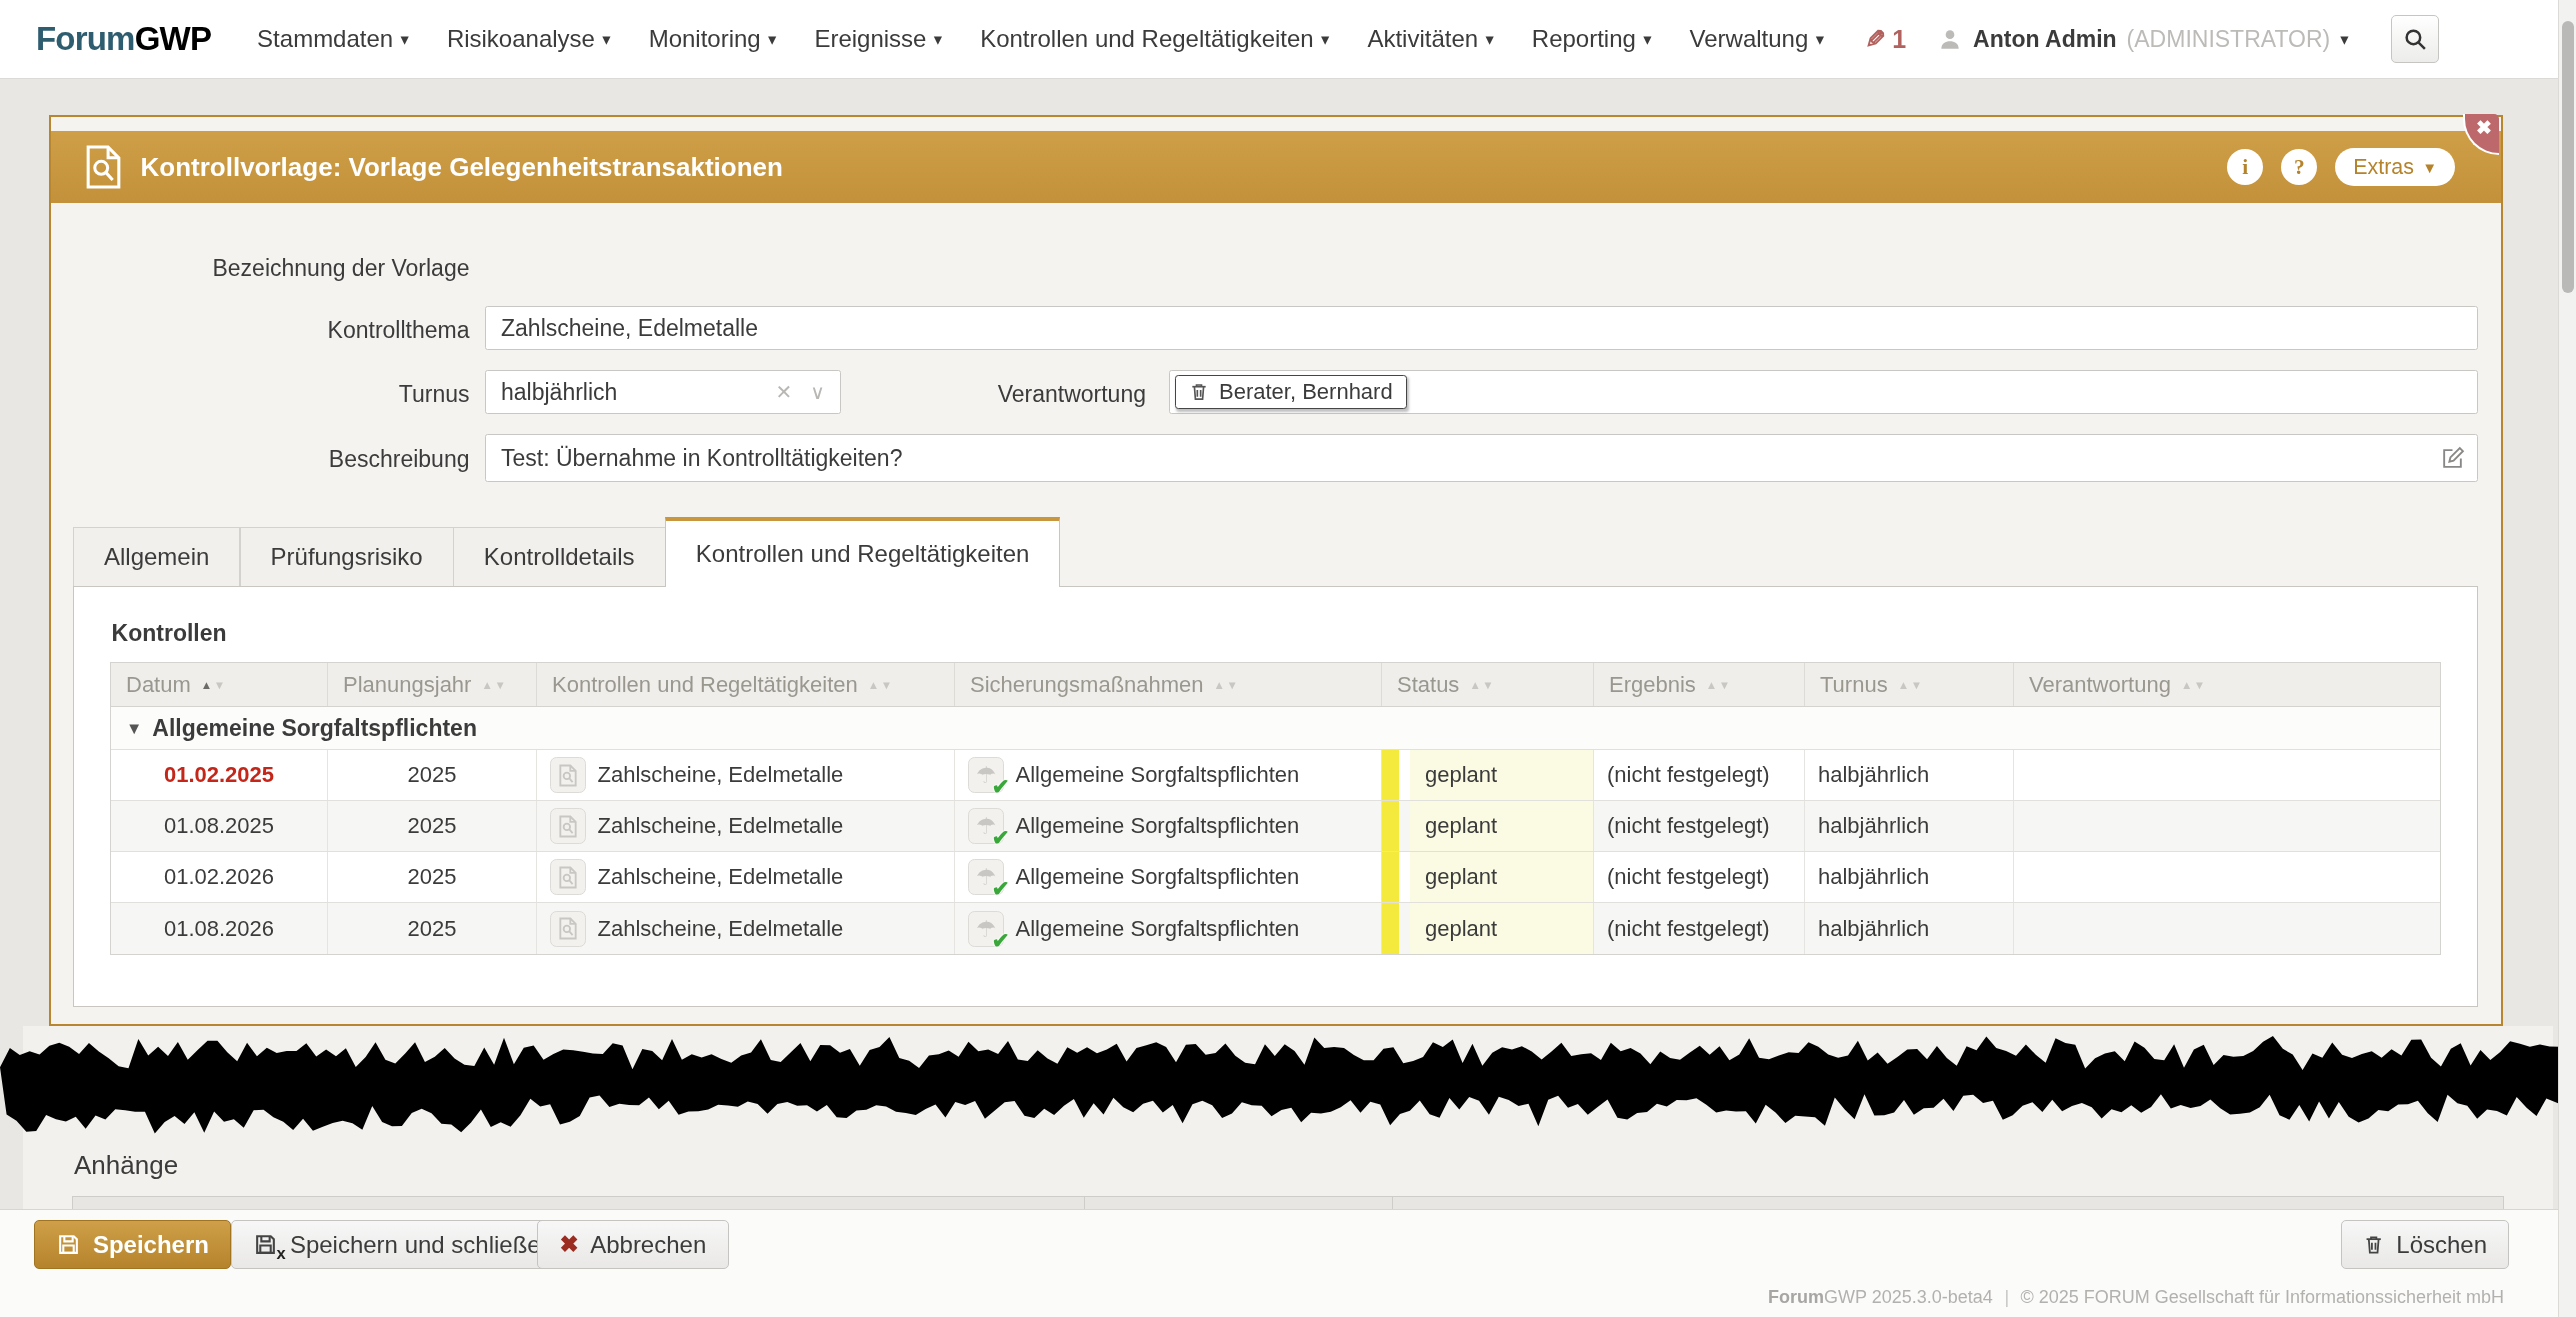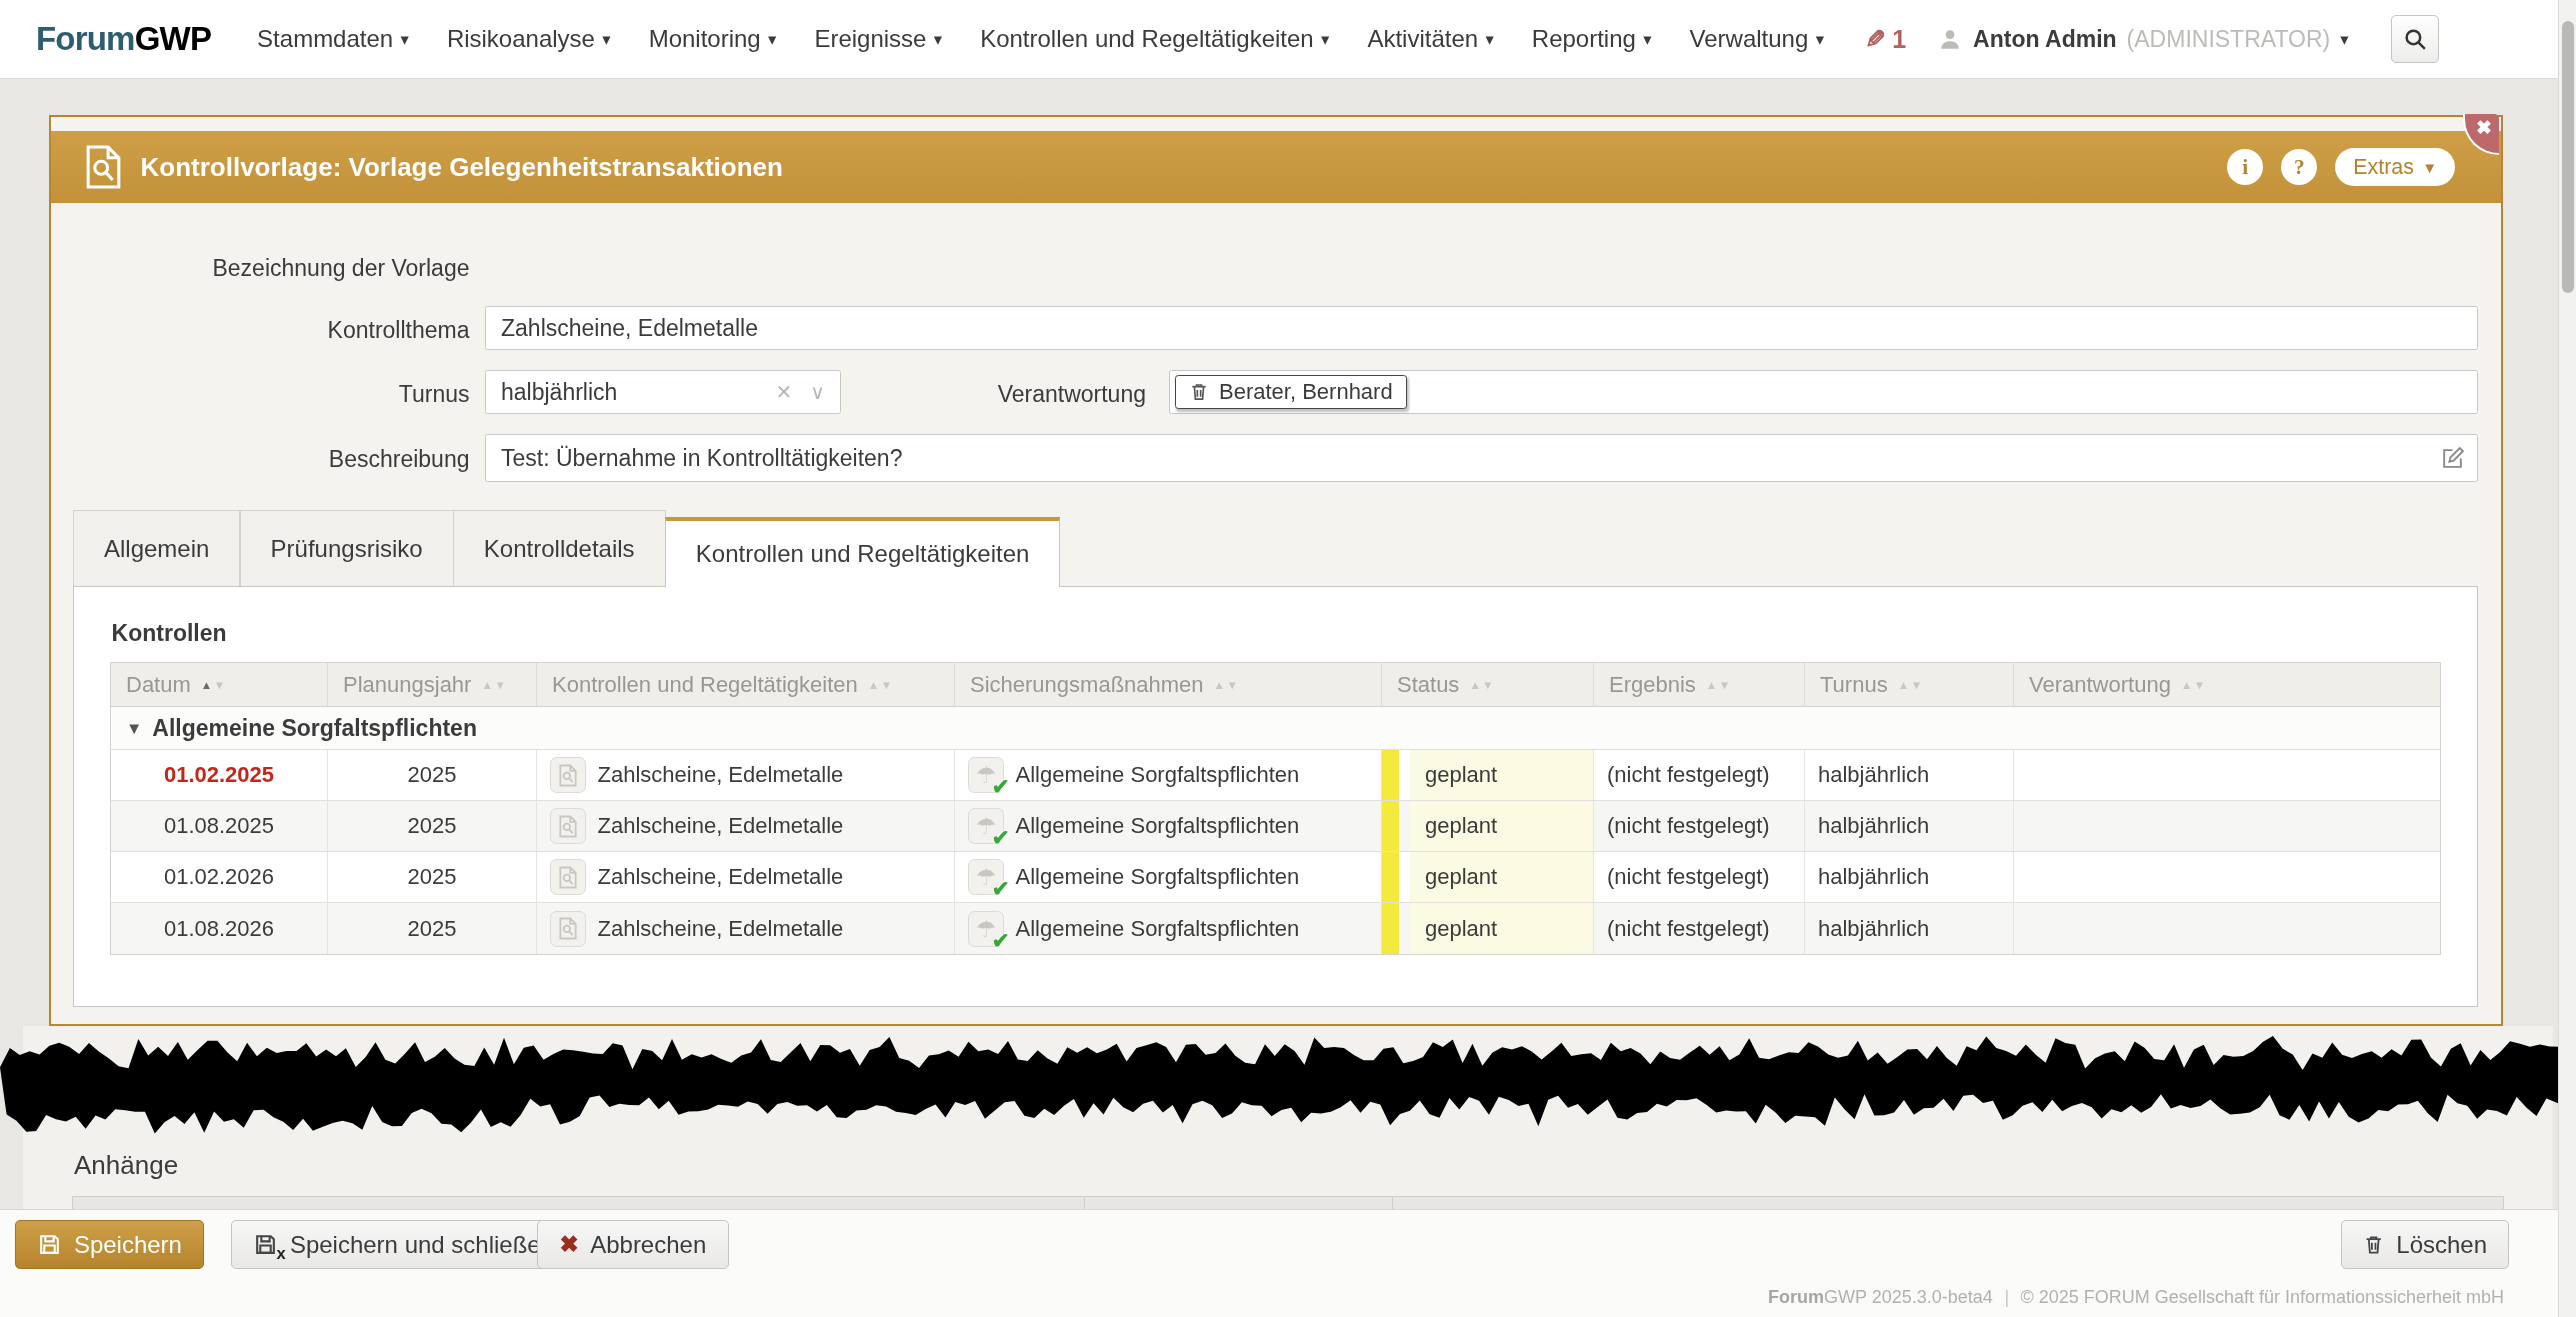--- a/index.html
+++ b/index.html
@@ -62,21 +62,21 @@
                border:0.8px solid #c9c7c3; border-radius:2.5px; display:flex; align-items:center; padding:0 5px; }
   .chip { display:flex; align-items:center; gap:10px; border:1.6px solid #454545; border-radius:3.3px;
           background:#fff; padding:3.3px 13px; font-size:22px; box-shadow:1.6px 2.5px 2.5px rgba(0,0,0,.25);
           cursor:pointer; }
   .desc-wrap { position:absolute; left:434px; top:317px; width:1993px; height:48px; }
   .desc-wrap .inp { left:0; top:0; width:100%; height:100%; }
   .edit-ic { position:absolute; right:13px; top:11.5px; cursor:pointer; }
 
   
   .tabs { position:absolute; left:22px; top:399px; height:70px; display:flex; align-items:flex-end; z-index:2;}
-  .tab { height:76px; display:flex; align-items:center; padding:0 30px; font-size:24px;
+  .tab { height:59px; display:flex; align-items:center; padding:0 30px; font-size:24px;
          background:#f1f0ed; border:0.8px solid #d4d2ce; border-bottom:none; margin-right:-0.8px;
          cursor:pointer; color:#3b3b3b; white-space:nowrap;}
   .tab.active { height:70px; background:#fff; border-color:#c9c6c2; border-top:4.1px solid #c8963e;
                 margin-bottom:-0.8px; z-index:3; }
 
   
   .panel { position:absolute; left:22px; top:469px; width:2405px; height:421px; background:#fff;
            border:0.8px solid #c9c6c2; padding:33px 36px; z-index:1;}
   .tbl-title { font-size:23px; font-weight:bold; margin:0 0 15px 1.6px; }
   .tbl { border:0.8px solid #d5d3cf; }
@@ -450,21 +450,21 @@
   <div class="anh-head">
       <span class="div1"></span>
       <span class="div2"></span>
     </div>
 
   <svg class="redaction" viewBox="0 0 3128 140" preserveAspectRatio="none">
     <polygon id="redaction-path" fill="#000" points="0,47.7 12,24.3 24,32.8 36,28.4 48,32.4 60,21.5 72,18.1 84,22.7 96,31.5 108,18.3 120,28.5 132,36.7 144,46.7 156,49.0 168,13.5 180,33.5 192,22.7 204,34.0 216,17.0 228,38.8 240,26.8 252,15.5 264,15.5 276,29.5 288,40.5 300,18.0 312,34.3 324,23.9 336,30.4 348,28.0 360,27.9 372,18.7 384,34.7 396,26.3 408,34.5 420,24.5 432,47.6 444,35.4 456,17.3 468,38.8 480,43.1 492,31.0 504,17.2 516,41.5 528,34.9 540,24.4 552,37.0 564,44.8 576,46.3 588,23.6 600,44.7 612,12.0 624,44.1 636,23.9 648,21.2 660,38.6 672,31.5 684,26.1 696,27.0 708,29.0 720,31.0 732,31.8 744,18.7 756,21.3 768,50.2 780,25.7 792,28.0 804,39.4 816,13.3 828,38.6 840,32.1 852,36.0 864,32.1 876,37.7 888,42.4 900,33.4 912,29.9 924,13.6 936,39.1 948,41.3 960,29.8 972,18.2 984,40.4 996,20.8 1008,21.0 1020,30.2 1032,25.6 1044,46.1 1056,26.8 1068,23.0 1080,11.1 1092,36.5 1104,39.8 1116,48.8 1128,33.6 1140,31.9 1152,27.4 1164,34.9 1176,16.6 1188,28.3 1200,26.1 1212,31.8 1224,15.7 1236,38.4 1248,40.2 1260,27.0 1272,37.2 1284,43.5 1296,23.3 1308,30.0 1320,23.5 1332,30.7 1344,26.3 1356,19.2 1368,40.9 1380,24.4 1392,21.0 1404,17.2 1416,23.1 1428,41.6 1440,20.3 1452,19.4 1464,32.5 1476,30.5 1488,19.0 1500,33.8 1512,42.2 1524,44.0 1536,19.8 1548,34.0 1560,19.9 1572,28.0 1584,44.8 1596,11.7 1608,24.4 1620,23.1 1632,24.4 1644,33.0 1656,39.4 1668,39.3 1680,25.3 1692,23.5 1704,42.9 1716,40.2 1728,35.4 1740,17.4 1752,23.0 1764,14.1 1776,42.5 1788,19.2 1800,46.1 1812,30.1 1824,23.3 1836,26.1 1848,22.1 1860,28.7 1872,38.4 1884,28.6 1896,17.9 1908,34.2 1920,32.0 1932,30.7 1944,39.0 1956,18.1 1968,28.2 1980,24.3 1992,31.1 2004,44.2 2016,28.6 2028,36.4 2040,38.8 2052,29.8 2064,21.5 2076,32.7 2088,22.3 2100,39.4 2112,32.4 2124,12.4 2136,36.3 2148,37.9 2160,33.6 2172,29.6 2184,30.4 2196,17.3 2208,22.7 2220,32.2 2232,36.2 2244,33.4 2256,15.4 2268,39.6 2280,29.7 2292,43.4 2304,35.2 2316,26.2 2328,25.7 2340,38.0 2352,21.9 2364,36.5 2376,45.9 2388,22.2 2400,27.1 2412,10.2 2424,24.2 2436,28.1 2448,33.8 2460,20.0 2472,32.6 2484,42.3 2496,12.6 2508,18.4 2520,20.5 2532,49.3 2544,36.7 2556,30.9 2568,28.2 2580,40.4 2592,16.3 2604,24.0 2616,37.6 2628,39.4 2640,19.9 2652,48.5 2664,26.3 2676,20.4 2688,45.0 2700,32.9 2712,34.9 2724,34.1 2736,27.9 2748,16.8 2760,9.7 2772,25.4 2784,32.3 2796,51.0 2808,31.1 2820,36.2 2832,17.7 2844,32.5 2856,36.5 2868,31.6 2880,28.2 2892,36.3 2904,25.9 2916,33.6 2928,14.4 2940,14.1 2952,36.3 2964,46.9 2976,25.4 2988,18.6 3000,45.6 3012,26.8 3024,39.0 3036,29.2 3048,16.0 3060,19.2 3072,22.9 3084,20.0 3096,22.4 3108,22.8 3120,43.2 3128,104.6 3116,95.5 3104,90.7 3092,85.8 3080,107.1 3068,97.2 3056,83.9 3044,106.5 3032,101.0 3020,99.2 3008,110.4 2996,94.7 2984,91.7 2972,81.4 2960,114.4 2948,103.9 2936,88.5 2924,92.8 2912,93.0 2900,101.2 2888,99.9 2876,110.1 2864,115.1 2852,107.9 2840,90.1 2828,110.1 2816,89.6 2804,113.9 2792,93.6 2780,111.6 2768,106.3 2756,81.2 2744,96.4 2732,102.8 2720,104.3 2708,105.2 2696,97.8 2684,87.1 2672,95.0 2660,97.3 2648,93.8 2636,98.0 2624,80.6 2612,96.3 2600,103.2 2588,94.1 2576,102.5 2564,98.9 2552,110.3 2540,96.4 2528,91.2 2516,95.1 2504,101.4 2492,87.2 2480,102.3 2468,90.4 2456,94.6 2444,106.1 2432,111.8 2420,88.7 2408,91.4 2396,81.3 2384,82.5 2372,101.1 2360,86.1 2348,97.1 2336,97.6 2324,105.7 2312,87.5 2300,103.0 2288,106.2 2276,106.4 2264,80.7 2252,111.0 2240,99.3 2228,84.5 2216,119.0 2204,108.7 2192,107.8 2180,106.7 2168,115.6 2156,103.0 2144,93.4 2132,116.2 2120,101.3 2108,101.8 2096,100.4 2084,102.8 2072,93.3 2060,85.5 2048,88.0 2036,87.8 2024,95.7 2012,92.3 2000,102.4 1988,103.6 1976,111.5 1964,109.2 1952,87.0 1940,96.2 1928,105.6 1916,92.4 1904,97.2 1892,82.5 1880,87.2 1868,119.7 1856,92.1 1844,94.9 1832,87.7 1820,83.7 1808,105.7 1796,88.7 1784,84.0 1772,99.3 1760,85.1 1748,109.4 1736,105.1 1724,88.2 1712,100.6 1700,104.7 1688,118.4 1676,93.2 1664,89.7 1652,103.1 1640,88.1 1628,96.5 1616,101.9 1604,104.2 1592,103.2 1580,114.8 1568,97.2 1556,99.7 1544,107.5 1532,94.8 1520,93.9 1508,90.5 1496,104.0 1484,109.6 1472,94.0 1460,88.6 1448,92.7 1436,115.9 1424,93.6 1412,103.0 1400,88.7 1388,92.3 1376,102.7 1364,96.6 1352,85.0 1340,105.3 1328,91.6 1316,109.2 1304,86.4 1292,94.7 1280,105.8 1268,98.2 1256,109.7 1244,106.8 1232,89.0 1220,90.5 1208,100.3 1196,110.6 1184,88.9 1172,93.8 1160,90.2 1148,109.0 1136,93.0 1124,98.5 1112,105.9 1100,103.4 1088,101.9 1076,95.5 1064,94.0 1052,99.5 1040,100.5 1028,109.6 1016,108.5 1004,93.6 992,101.8 980,94.1 968,94.8 956,90.1 944,92.5 932,104.3 920,92.6 908,89.4 896,95.8 884,94.2 872,93.5 860,99.2 848,101.4 836,101.5 824,105.5 812,88.5 800,98.9 788,84.6 776,94.0 764,93.8 752,92.2 740,96.2 728,82.1 716,84.6 704,107.0 692,114.2 680,117.5 668,92.8 656,95.6 644,86.0 632,106.2 620,120.1 608,114.8 596,120.6 584,99.2 572,114.9 560,126.9 548,117.5 536,116.5 524,103.7 512,98.3 500,103.4 488,119.4 476,119.6 464,114.5 452,94.9 440,124.0 428,116.1 416,113.0 404,115.6 392,120.2 380,125.2 368,110.4 356,124.3 344,114.1 332,108.5 320,99.5 308,100.1 296,121.3 284,111.0 272,114.0 260,101.7 248,127.4 236,102.5 224,117.0 212,107.0 200,114.3 188,128.5 176,102.1 164,102.0 152,100.0 140,98.9 128,111.3 116,106.4 104,122.7 92,107.9 80,113.7 68,111.1 56,106.0 44,125.4 32,126.3 20,113.0 8,105.2"></polygon>
   </svg>
 
   <div class="footer">
-    <button class="btn gold" style="left:15px;">
+    <button class="btn gold" style="left:34px;font-weight:bold;">
       <svg width="25" height="25" viewBox="0 0 24 24" fill="none" stroke="#fff" stroke-width="2">
           <path d="M4 4h13l3 3v13H4z"></path>
           <path d="M8 4v5h8V4"></path>
           <path d="M7 13h10v7H7z"></path>
         </svg>
       <span>Speichern</span>
     </button>
     <button class="btn gray" style="left:231px;">
       <span class="savex">
         <svg width="25" height="25" viewBox="0 0 24 24" fill="none" stroke="#444" stroke-width="2">

